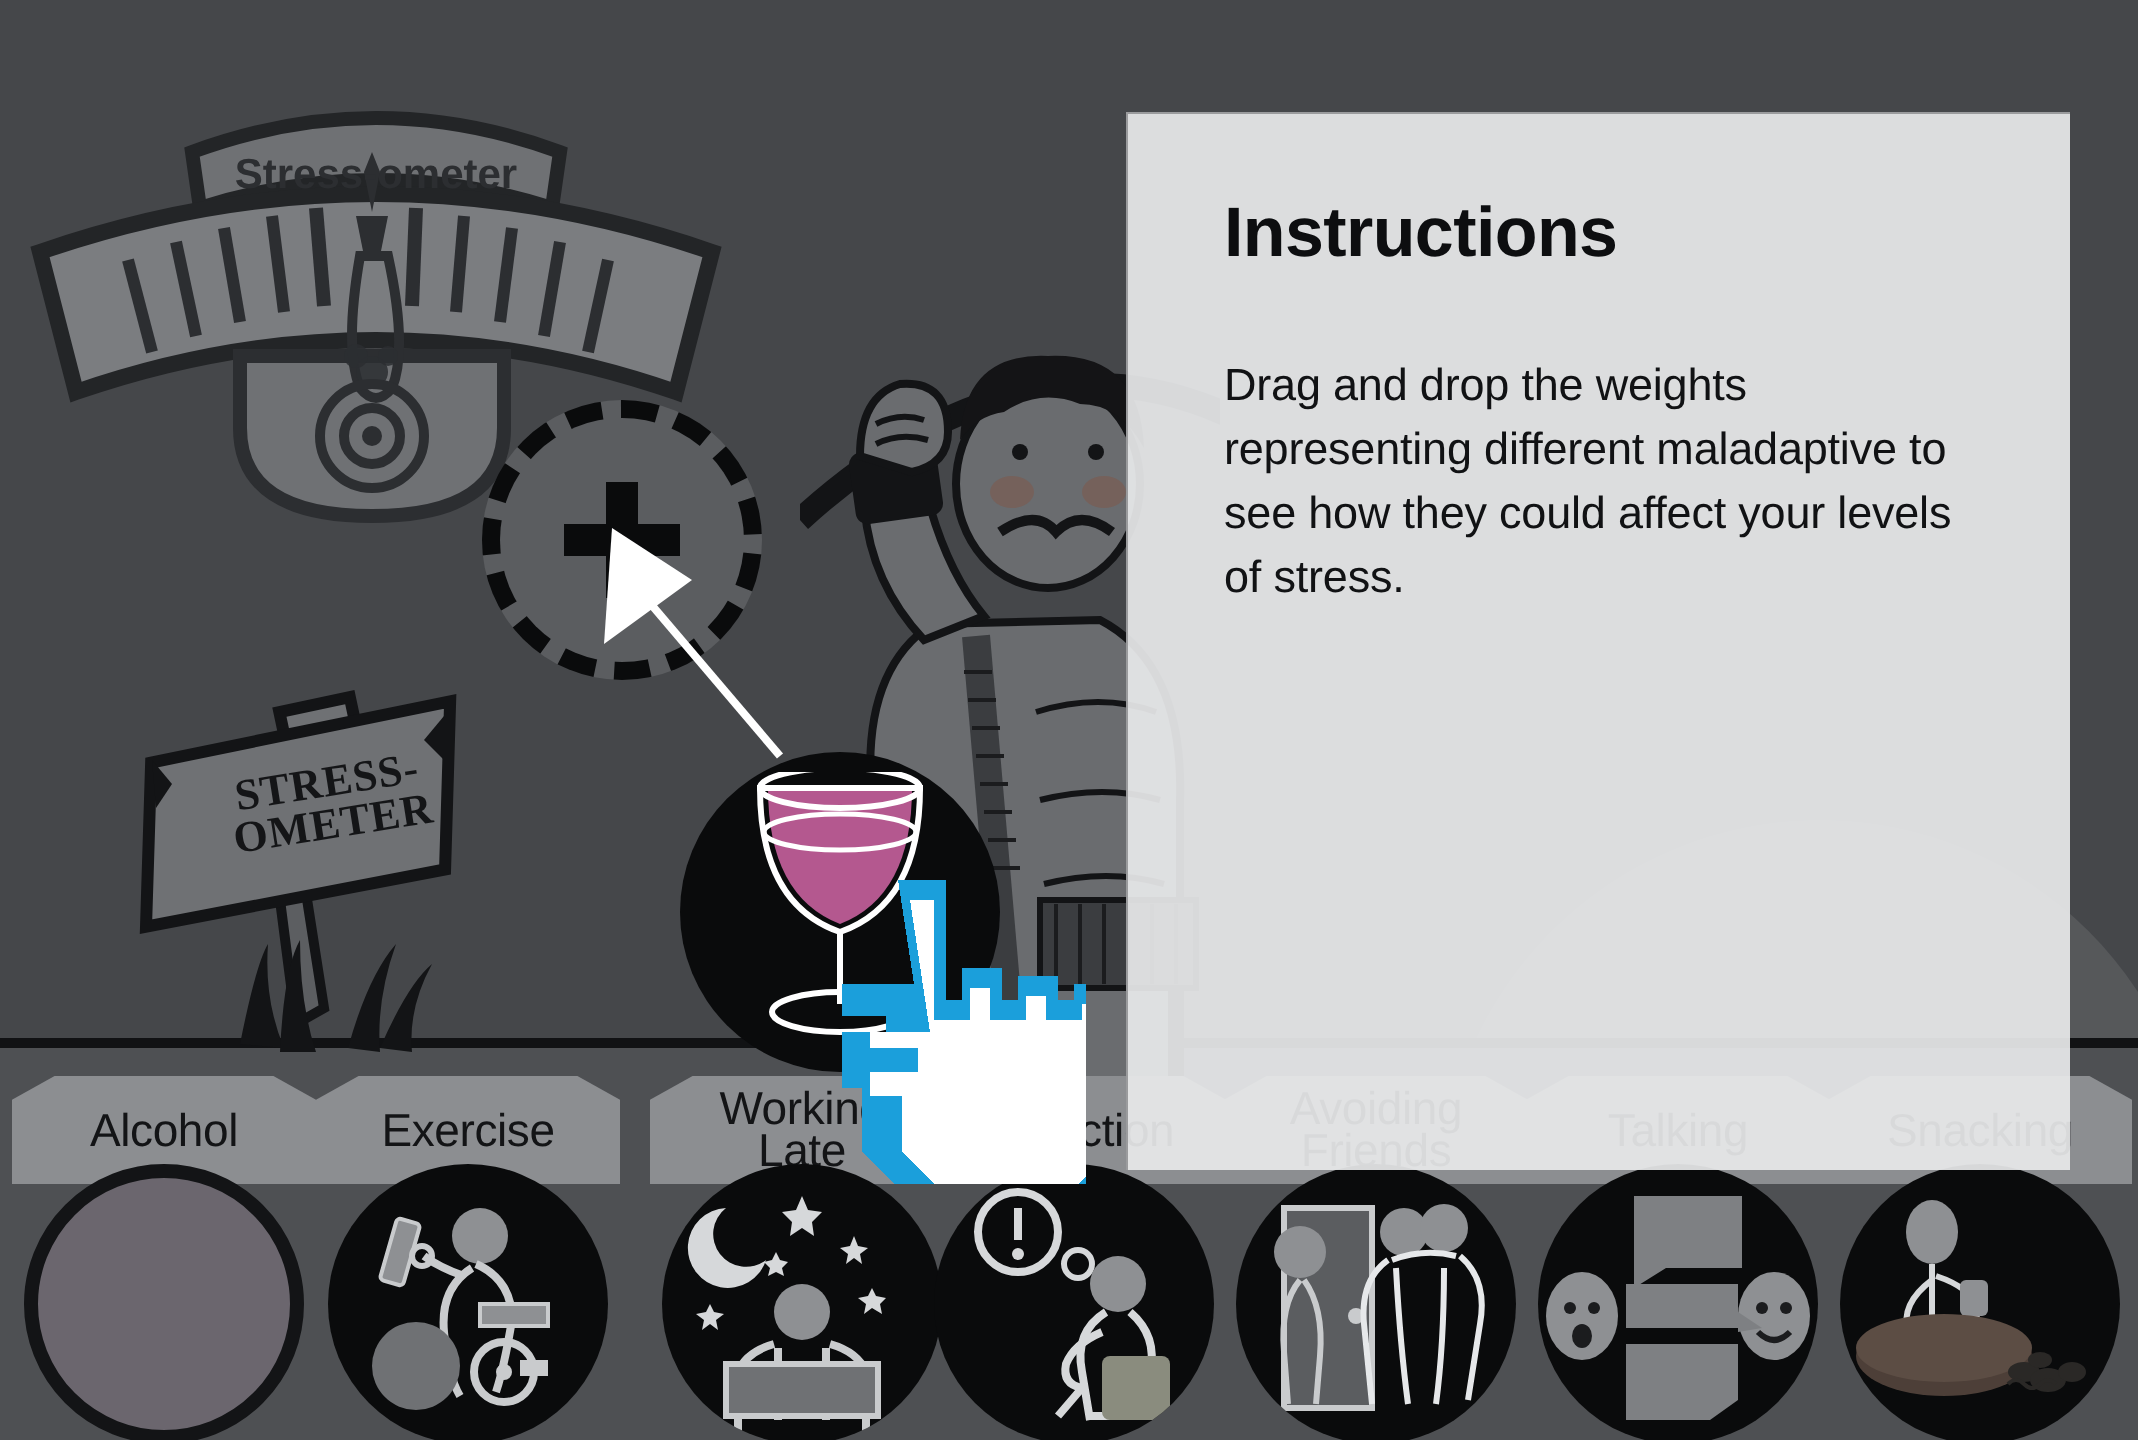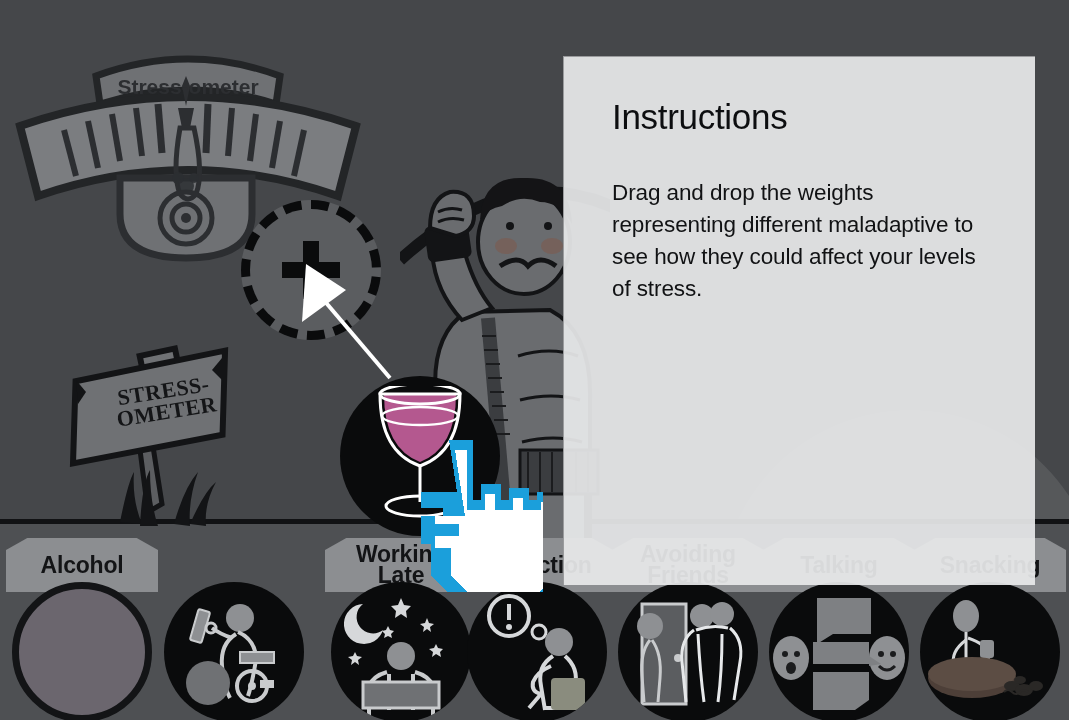--- a/index.html
+++ b/index.html
@@ -98,21 +98,21 @@
   .slot { position: absolute; top: 0; width: 152px; height: 182px; }
   .slot .banner {
     position: absolute; left: 0; top: 0;
     width: 152px; height: 54px;
     background: #8c8e91;
     clip-path: polygon(0% 22%, 14% 0%, 86% 0%, 100% 22%, 100% 100%, 0% 100%);
     display: flex; align-items: center; justify-content: center;
   }
   .slot .banner span {
     display: block;
-    font-size: 23px; font-weight: 700;
+    font-size: 23px; font-weight: 400;
     color: #131416;
     text-align: center;
     line-height: 21px;
     letter-spacing: -.2px;
     white-space: pre-line;
   }
   .slot .disc {
     position: absolute; left: 6px; top: 44px;
     width: 140px; height: 140px;
     border-radius: 50%;
@@ -127,21 +127,21 @@
     position: absolute;
     left: 563px; top: 56px;
     width: 472px; height: 529px;
     background: rgba(231,232,234,0.93);
     border-top: 1px solid #9a9b9d;
     border-left: 1px solid #9a9b9d;
     padding: 40px 44px 0 48px;
   }
   .panel h1 {
     font-size: 35px;
-    font-weight: 400;
+    font-weight: 700;
     color: #0d0e10;
     letter-spacing: -.3px;
     margin-bottom: 40px;
   }
   .panel p {
     font-size: 22.5px;
     line-height: 32px;
     color: #111214;
     margin-bottom: 30px;
     letter-spacing: -.1px;
@@ -298,20 +298,23 @@
   <div class="tray">
 
     <div class="slot empty" style="left:6px">
       <div class="banner">
         <span>Alcohol</span>
       </div>
       <div class="disc"></div>
     </div>
 
     <div class="slot" style="left:158px">
+      <div class="banner">
+        <span>Exercise</span>
+      </div>
       <div class="disc">
         <svg width="140" height="140" viewBox="0 0 140 140">
           <circle cx="76" cy="36" r="14" fill="#8e9093"></circle>
           <path d="M74 50 Q92 58 92 78 Q88 102 84 114" fill="none" stroke="#c9cbcd" stroke-width="4"></path>
           <path d="M72 52 Q56 62 58 84 Q60 106 66 116" fill="none" stroke="#c9cbcd" stroke-width="4"></path>
           <path d="M68 56 Q56 52 48 46" fill="none" stroke="#c9cbcd" stroke-width="4"></path>
           <rect x="30" y="28" width="12" height="32" rx="2" transform="rotate(16 36 44)" fill="#8e9093" stroke="#c9cbcd" stroke-width="2"></rect>
           <circle cx="47" cy="46" r="5" fill="none" stroke="#c9cbcd" stroke-width="3"></circle>
           <rect x="76" y="70" width="34" height="11" fill="#8e9093" stroke="#c9cbcd" stroke-width="2"></rect>
           <circle cx="44" cy="101" r="22" fill="#6f7174"></circle>

